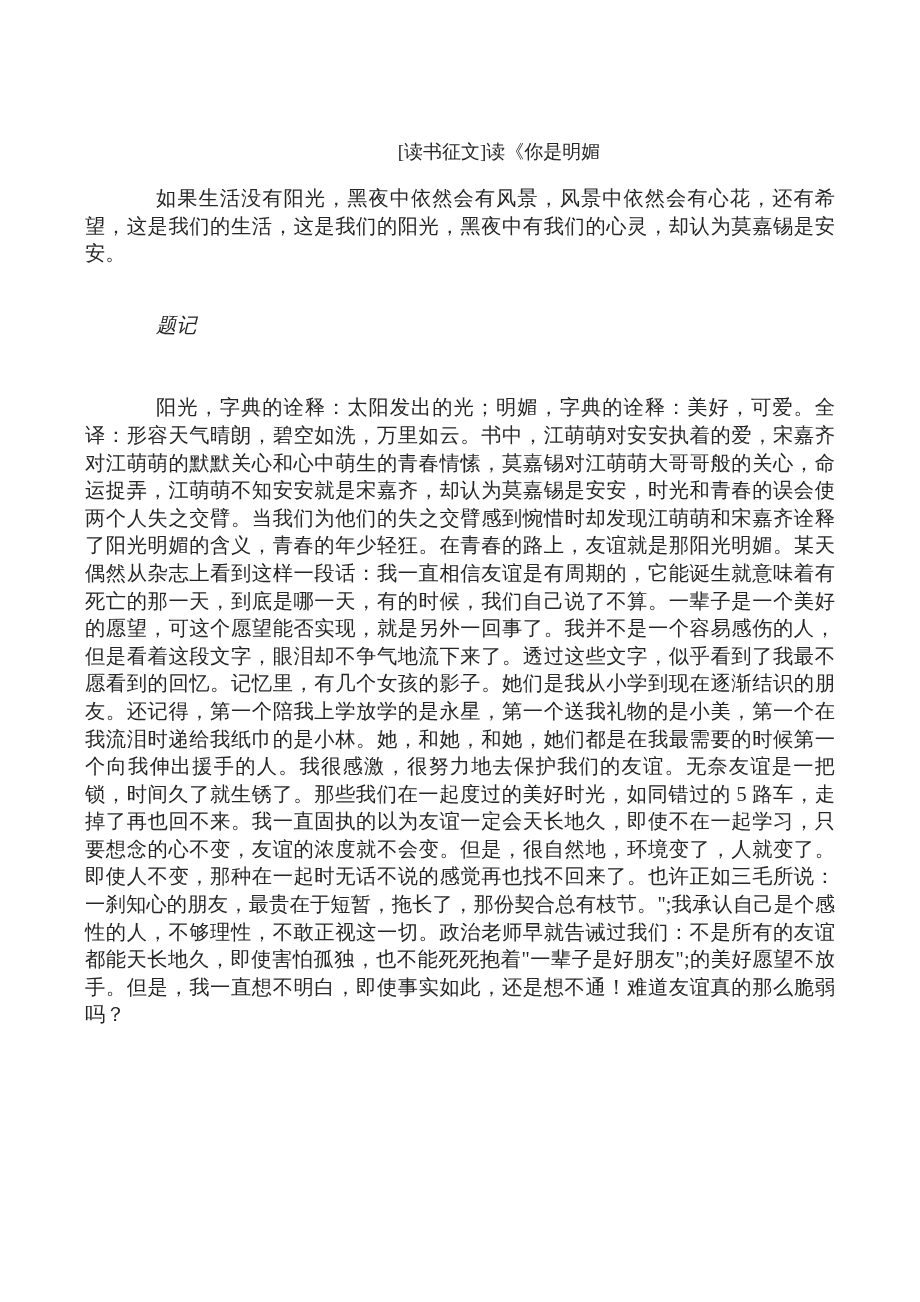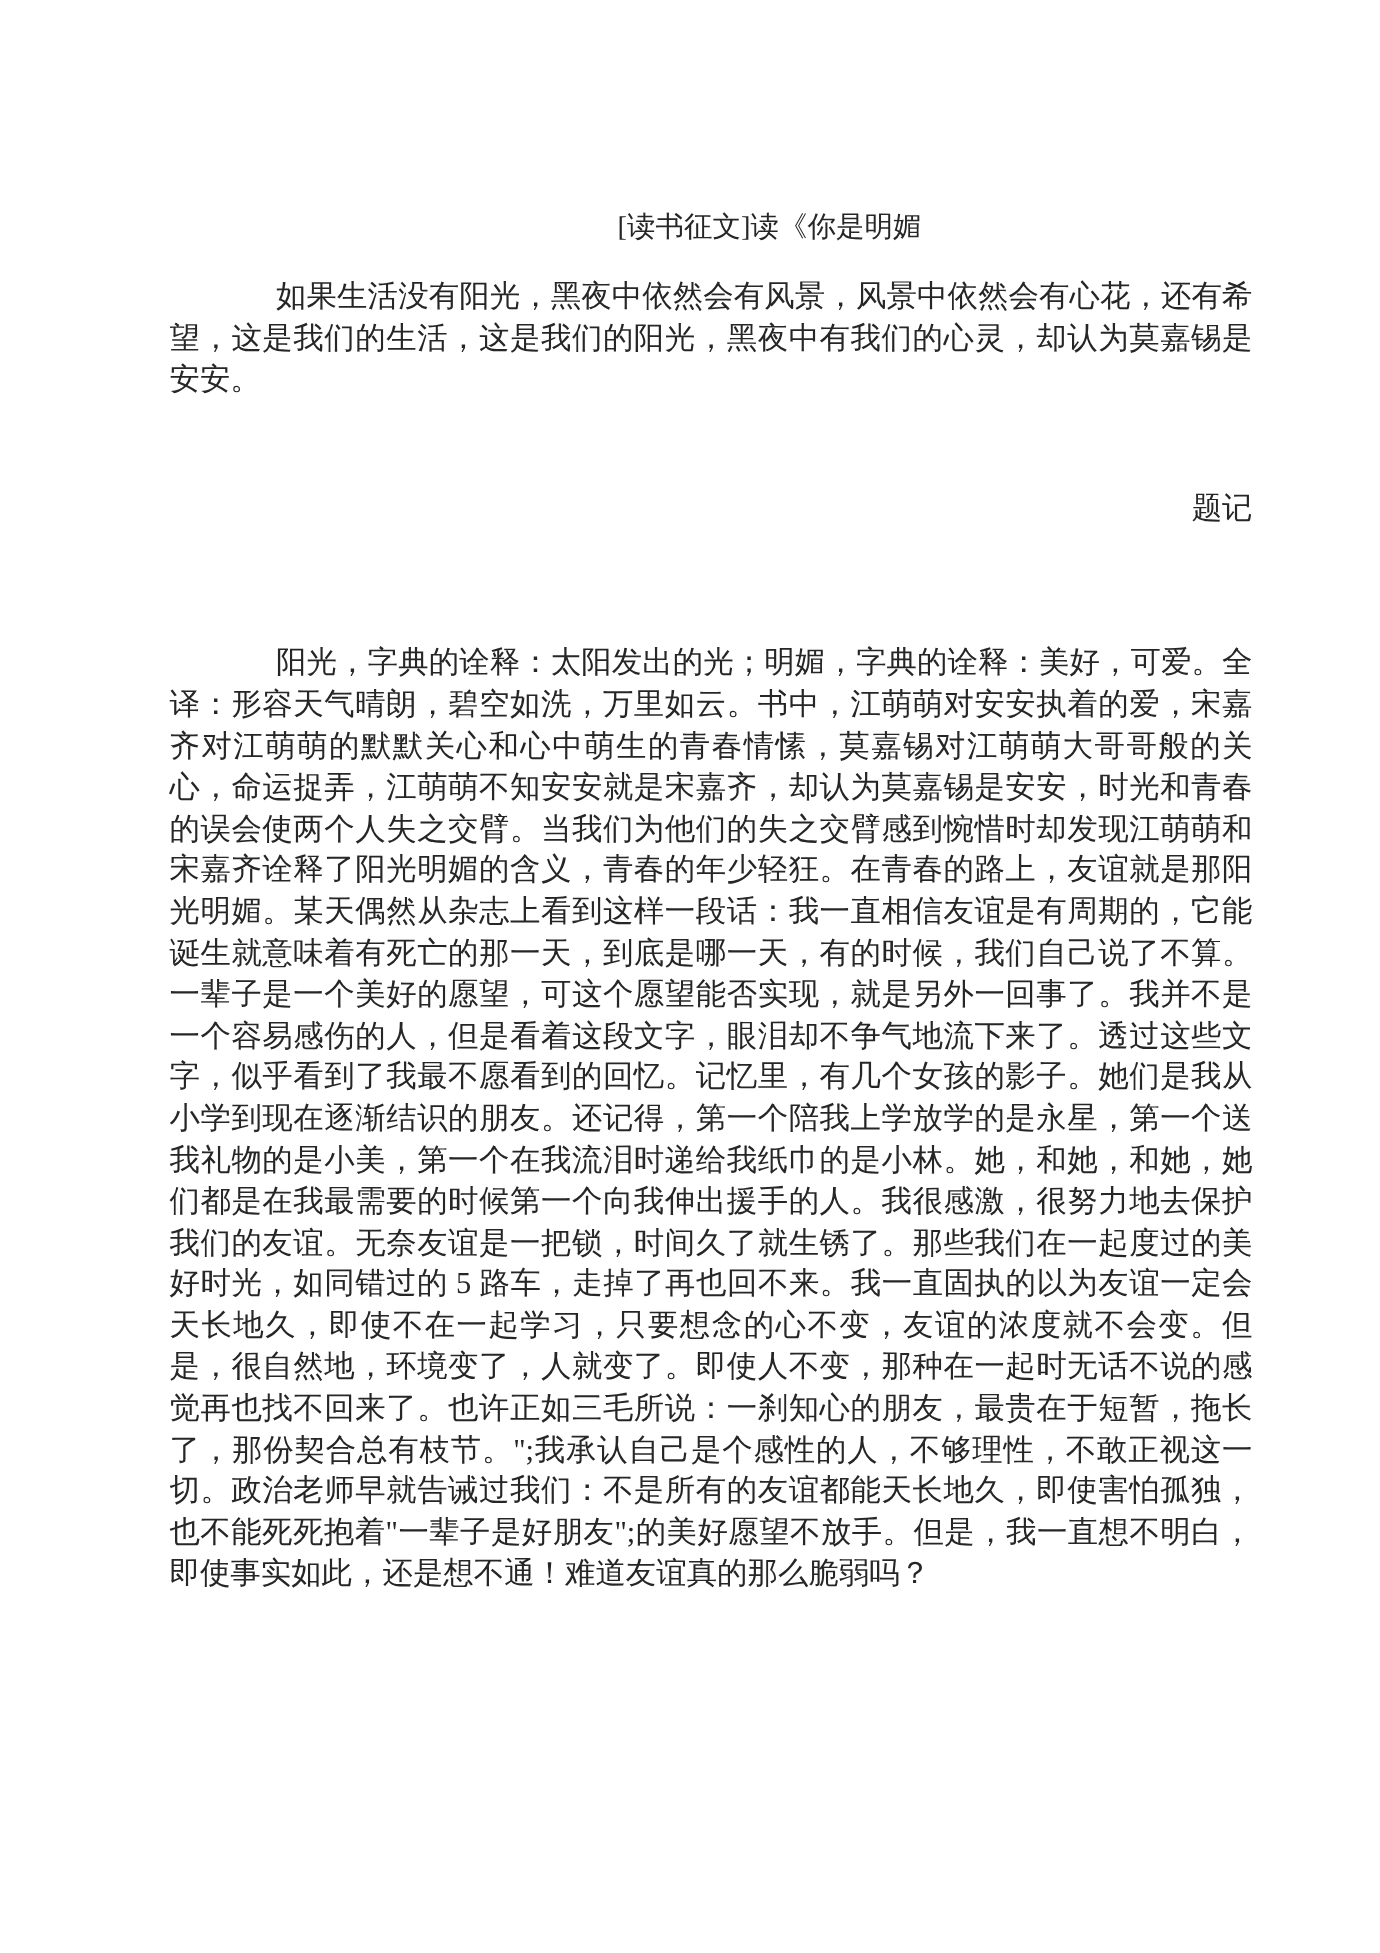--- a/index.html
+++ b/index.html
@@ -6,21 +6,21 @@
     margin: 0;
     padding: 0;
     background: #ffffff;
   }
   .page {
     position: relative;
     width: 920px;
     height: 1302px;
     background: #ffffff;
     box-sizing: border-box;
-    padding: 138px 85px 0 113px;
+    padding: 138px 85px 0 85px;
     font-family: "Liberation Serif", "DejaVu Serif", serif;
     color: #262626;
     overflow: hidden;
   }
   .doc-title {
     text-align: center;
     
     padding-left: 78px;
     font-size: 19px;
     line-height: 28px;
@@ -31,22 +31,22 @@
   .para {
     margin: 0;
     font-size: 20.3px;
     line-height: 27.6px;
     text-align: justify;
     text-justify: inter-character;
     text-indent: 3.5em;
     word-break: break-all;
   }
   .para-intro   { margin-top: 19px; }
-  .inscription  { margin-top: 58px; text-align: right; }
-  .para-main    { margin-top: 76px; }
+  .inscription  { margin-top: 44px; text-align: left; font-style: italic; }
+  .para-main    { margin-top: 55px; }
   .para-closing { margin-top: 61px; }
 </style>
 </head>
 <body>
 
 <div class="page">
 
   <h1 class="doc-title">[读书征文]读《你是明媚</h1>
 
   <p class="para para-intro">如果生活没有阳光，黑夜中依然会有风景，风景中依然会有心花，还有希望，这是我们的生活，这是我们的阳光，黑夜中有我们的心灵，却认为莫嘉锡是安安。</p>

